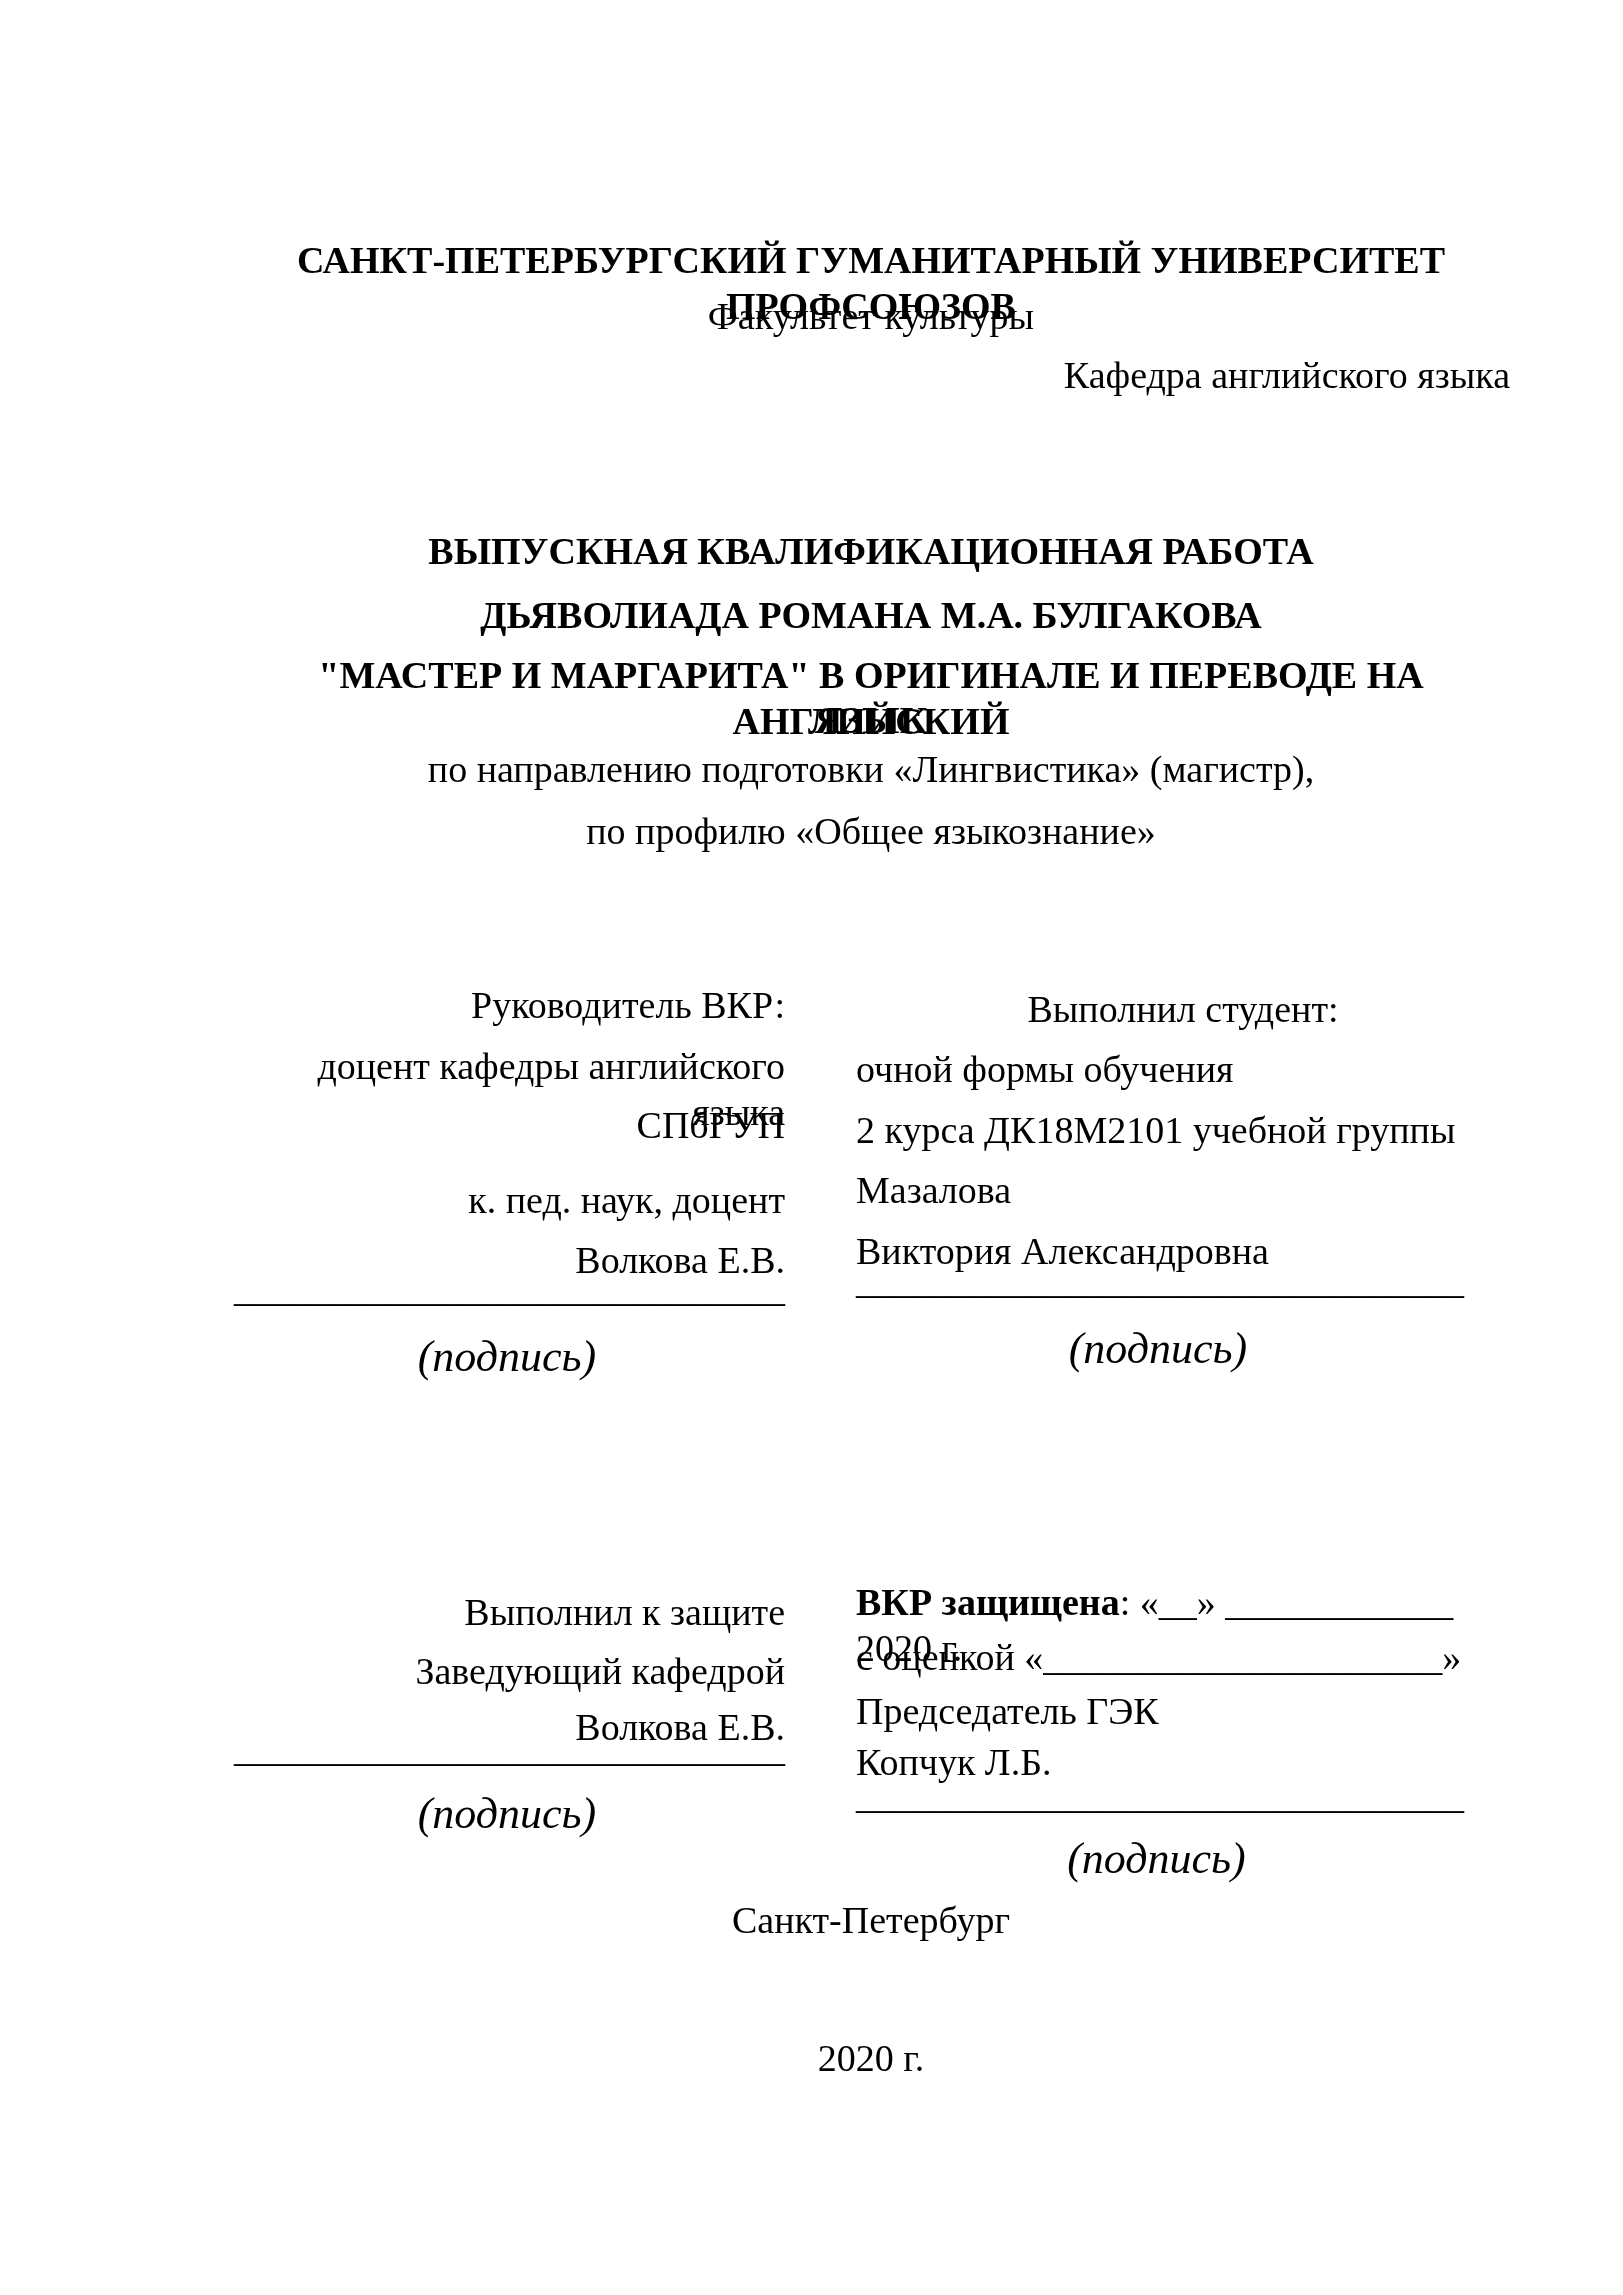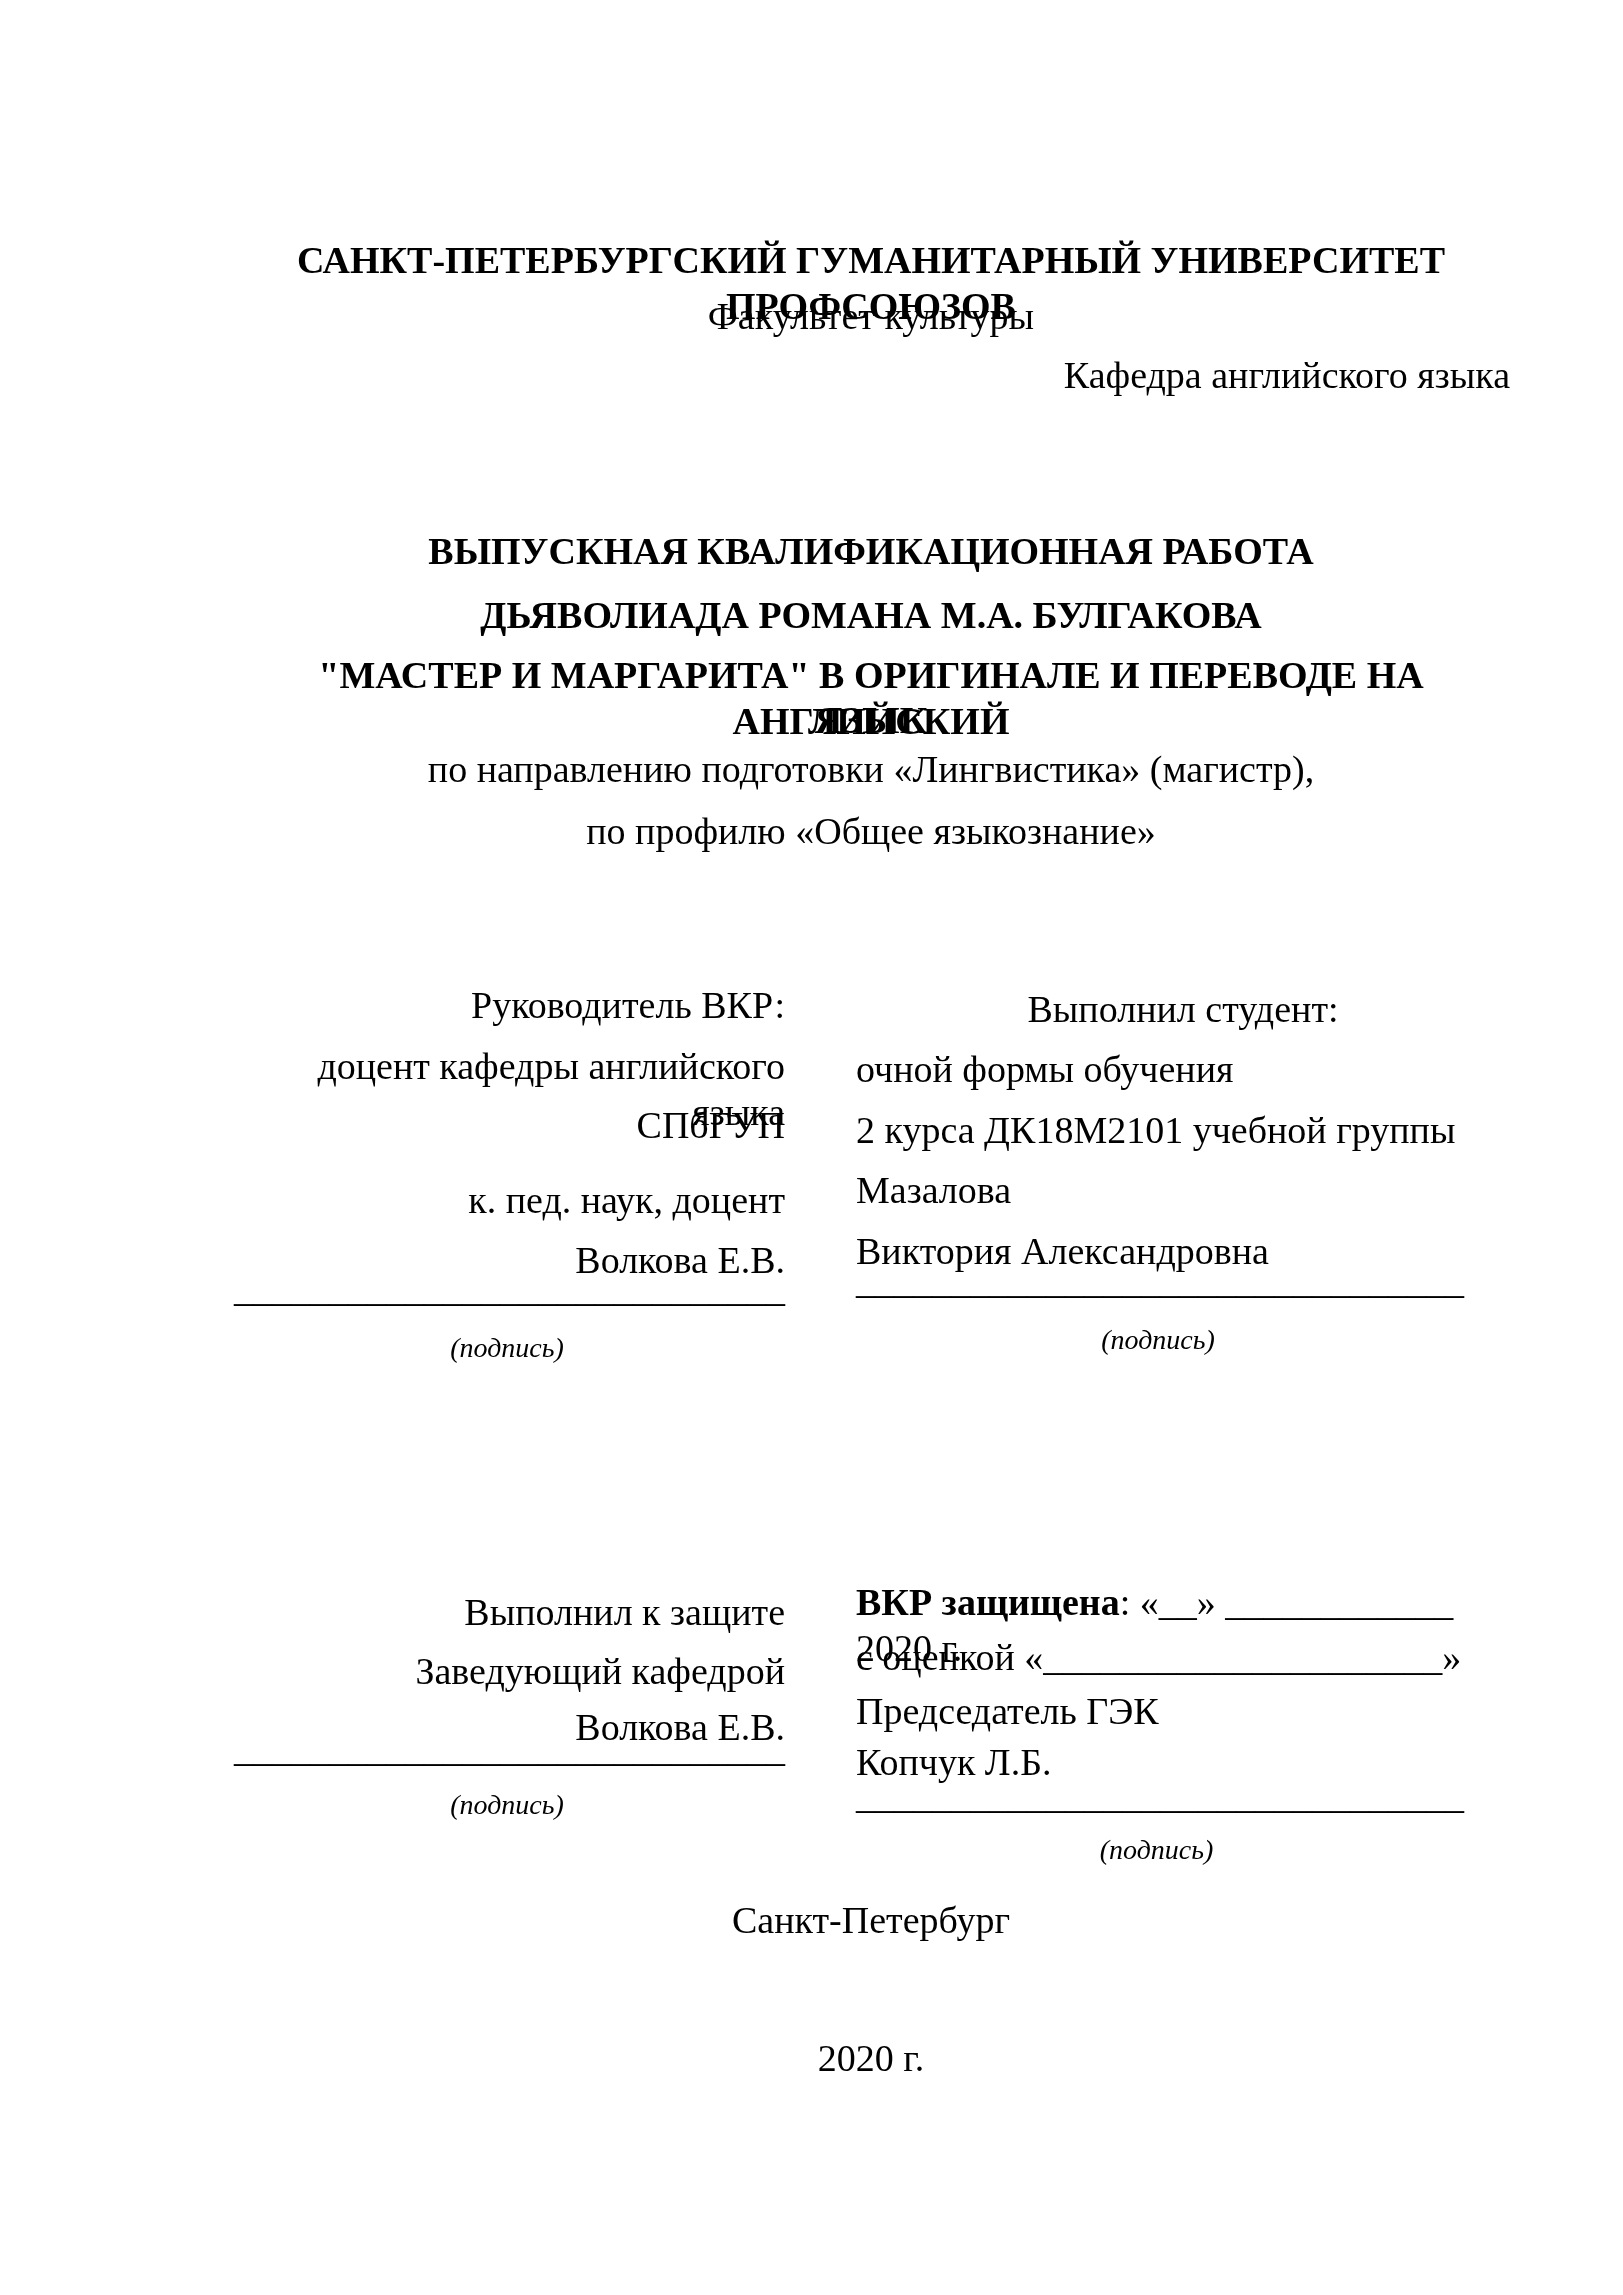--- a/index.html
+++ b/index.html
@@ -17,21 +17,21 @@
     line-height:1.2;
     white-space:pre-wrap;
   }
   .b{font-weight:bold;margin-top:12px;}
   .i{font-style:italic;}
   .ctr{text-align:center;}
   .rt{text-align:right;}
   .content{left:232px;width:1278px;}
   .lcol{left:232px;width:553px;text-align:right;}
   .rcol{left:856px;width:654px;}
-  .cap{font-size:28px;}
+  .cap{font-size:44px;}
 </style>
 </head>
 <body>
 
 <div class="page">
 
   <div class="ln content ctr b" style="top:226px">САНКТ-ПЕТЕРБУРГСКИЙ ГУМАНИТАРНЫЙ УНИВЕРСИТЕТ ПРОФСОЮЗОВ</div>
   <div class="ln content ctr" style="top:294px">Факультет культуры</div>
   <div class="ln content rt" style="top:353px">Кафедра английского языка</div>
 

